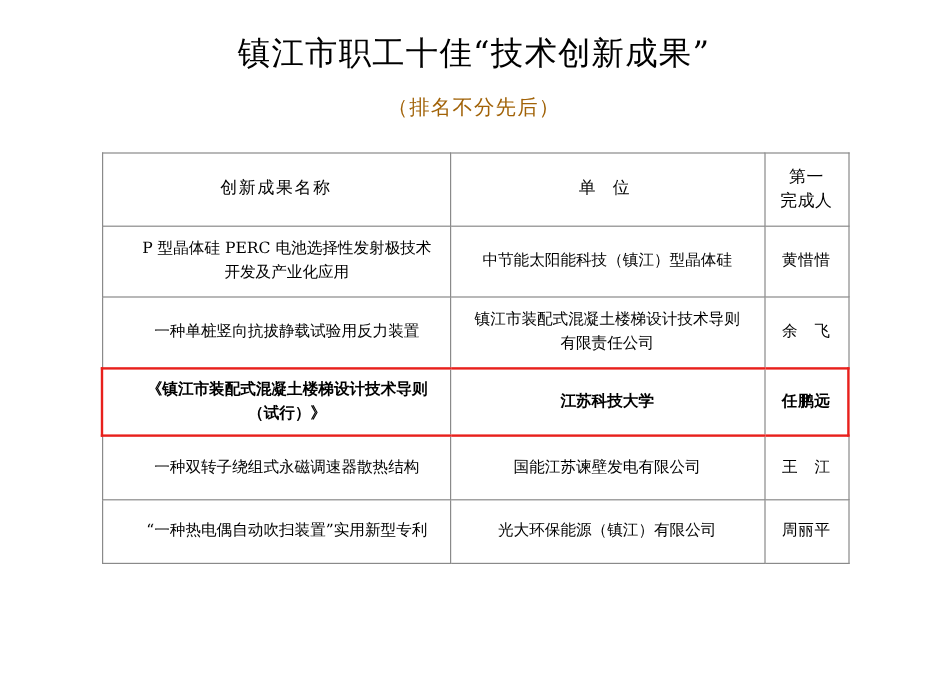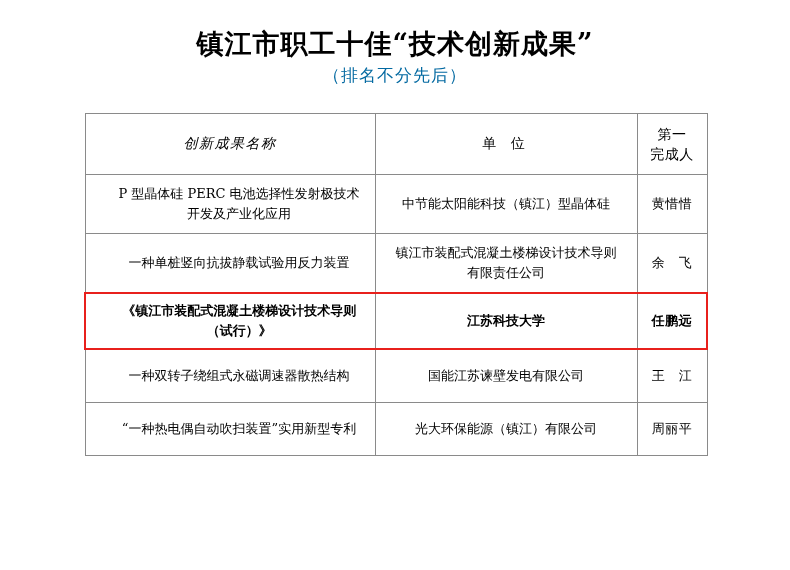--- a/index.html
+++ b/index.html
@@ -16,33 +16,33 @@
   }
   .page {
     position: relative;
     width: 790px;
     height: 570px;
     box-sizing: border-box;
   }
   .doc-title {
     text-align: center;
     font-family: "DejaVu Serif", "Liberation Serif", serif;
-    font-weight: bold;
+    font-weight: normal;
     font-size: 27px;
     letter-spacing: 1px;
     margin: 26px 0 0 0;
     color: #000;
   }
   .doc-subtitle {
     text-align: center;
     font-family: "DejaVu Serif", "Liberation Serif", serif;
     font-size: 17px;
     letter-spacing: 1px;
-    margin: 2px 0 0 0;
-    color: #0369a1;
+    margin: 16px 0 0 0;
+    color: #a16207;
   }
   .table-wrap {
     margin: 26px auto 0 auto;
     width: 622px;
   }
   table.award-table {
     border-collapse: collapse;
     width: 100%;
     table-layout: fixed;
     font-family: "DejaVu Serif", "Liberation Serif", serif;
@@ -59,21 +59,21 @@
     line-height: 1.55;
     padding: 7px 6px;
     color: #000;
   }
   table.award-table th {
     font-weight: normal;
     height: 46px;
     font-size: 14px;
     letter-spacing: 1px;
   }
-  table.award-table th.head-name { letter-spacing: 1.5px; font-style: italic; }
+  table.award-table th.head-name { letter-spacing: 1.5px; }
   table.award-table th.head-unit { letter-spacing: 5px; }
   table.award-table th.head-person { letter-spacing: 0.5px; line-height: 1.45; }
   table.award-table td.name-cell {
     padding-left: 28px;
     padding-right: 10px;
   }
   table.award-table tr.row-normal td { height: 38px; }
   table.award-table tr.row-two-line td { height: 44px; }
 
   

